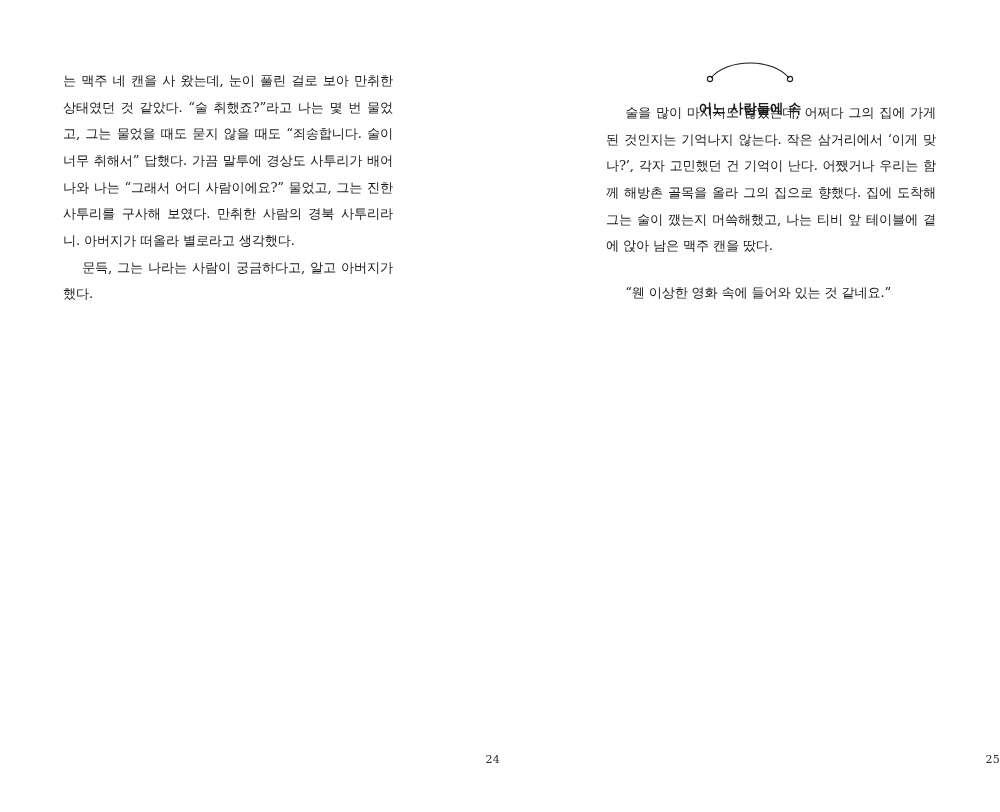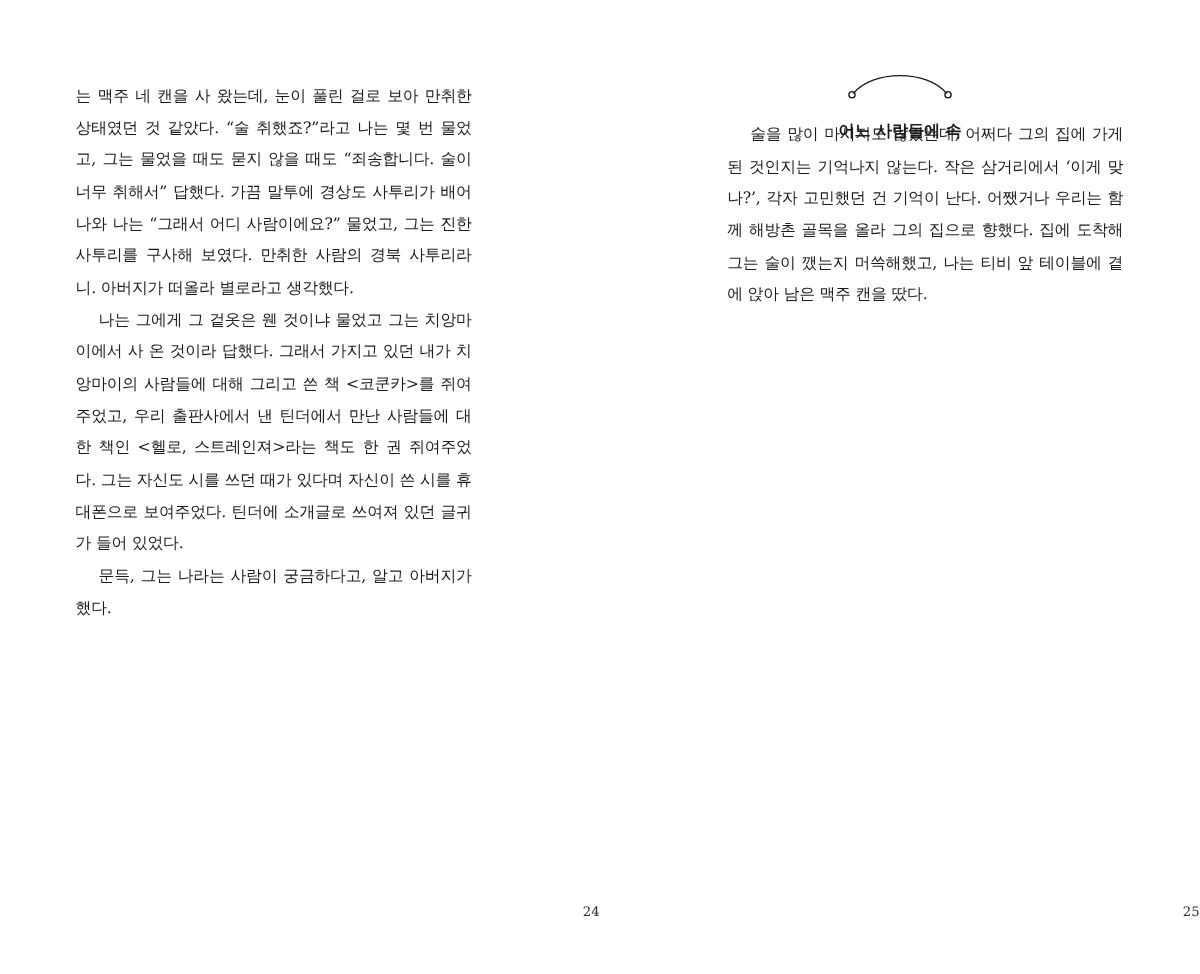--- a/index.html
+++ b/index.html
@@ -86,34 +86,34 @@
   }
 </style>
 </head>
 <body>
 
 <div class="spread">
 
   <div class="page page-left">
     <div class="page-body">
       <p class="para">는 맥주 네 캔을 사 왔는데, 눈이 풀린 걸로 보아 만취한 상태였던 것 같았다. “술 취했죠?”라고 나는 몇 번 물었고, 그는 물었을 때도 묻지 않을 때도 “죄송합니다. 술이 너무 취해서” 답했다. 가끔 말투에 경상도 사투리가 배어 나와 나는 “그래서 어디 사람이에요?” 물었고, 그는 진한 사투리를 구사해 보였다. 만취한 사람의 경북 사투리라니. 아버지가 떠올라 별로라고 생각했다.</p>
-      <p class="para indent">나는 그에게 그 겉옷은 웬 것이냐 물었고 그는 치앙마이에서 사 온 것이라 답했다. 그래서 가지고 있던 내가 치앙마이의 사람들에 대해 그리고 쓴 책 &lt;코쿤카&gt;를 쥐여주었고, 우리 출판사에서 낸 틴더에서 만난 사람들에 대한 책인 &lt;헬로, 스트레인져&gt;라는 책도 한 권 쥐여주었다. 그는 자신도 시를 쓰던 때가 있다며 자신이 쓴 시를 휴대폰으로 보여주었다. 틴더에 소개글로 쓰여져 있던 글귀가 들어 있었다.</p>
       <p class="para indent">문득, 그는 나라는 사람이 궁금하다고, 알고 아버지가 했다.</p>
     </div>
     <div class="folio">24</div>
   </div>
 
   <div class="page page-right">
     <div class="ornament">
       <svg width="90" height="26" viewBox="0 0 90 26" aria-hidden="true">
         <path d="M6 20 C 22 0, 68 0, 84 20" fill="none" stroke="#1a1a1a" stroke-width="1.1"></path>
         <circle cx="5" cy="21" r="2.6" fill="none" stroke="#1a1a1a" stroke-width="1.1"></circle>
         <circle cx="85" cy="21" r="2.6" fill="none" stroke="#1a1a1a" stroke-width="1.1"></circle>
       </svg>
     </div>
     <div class="chapter-title">어느 사람들에 속</div>
     <div class="page-body">
       <p class="para indent">술을 많이 마시지도 않았는데, 어쩌다 그의 집에 가게 된 것인지는 기억나지 않는다. 작은 삼거리에서 ‘이게 맞나?’, 각자 고민했던 건 기억이 난다. 어쨌거나 우리는 함께 해방촌 골목을 올라 그의 집으로 향했다. 집에 도착해 그는 술이 깼는지 머쓱해했고, 나는 티비 앞 테이블에 곁에 앉아 남은 맥주 캔을 땄다.</p>
+      <p class="para indent gap">“웬 이상한 영화 속에 들어와 있는 것 같네요.”</p>
     </div>
     <div class="folio">25</div>
   </div>
 
 </div>
 
 </body></html>

